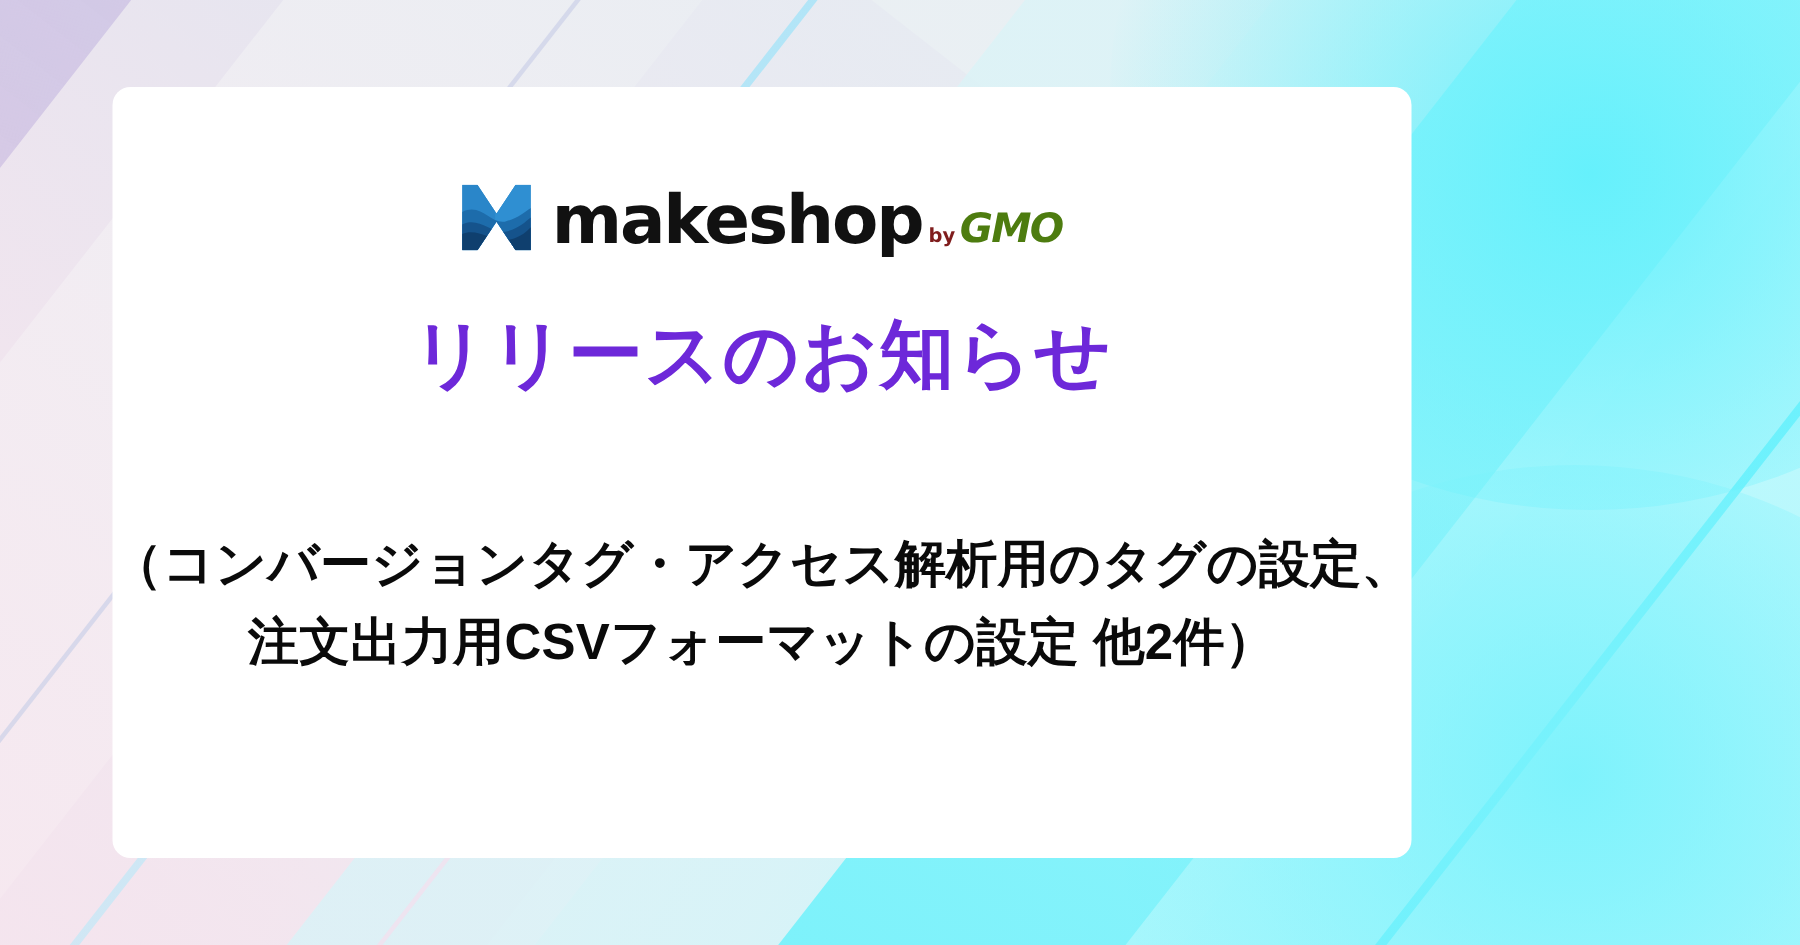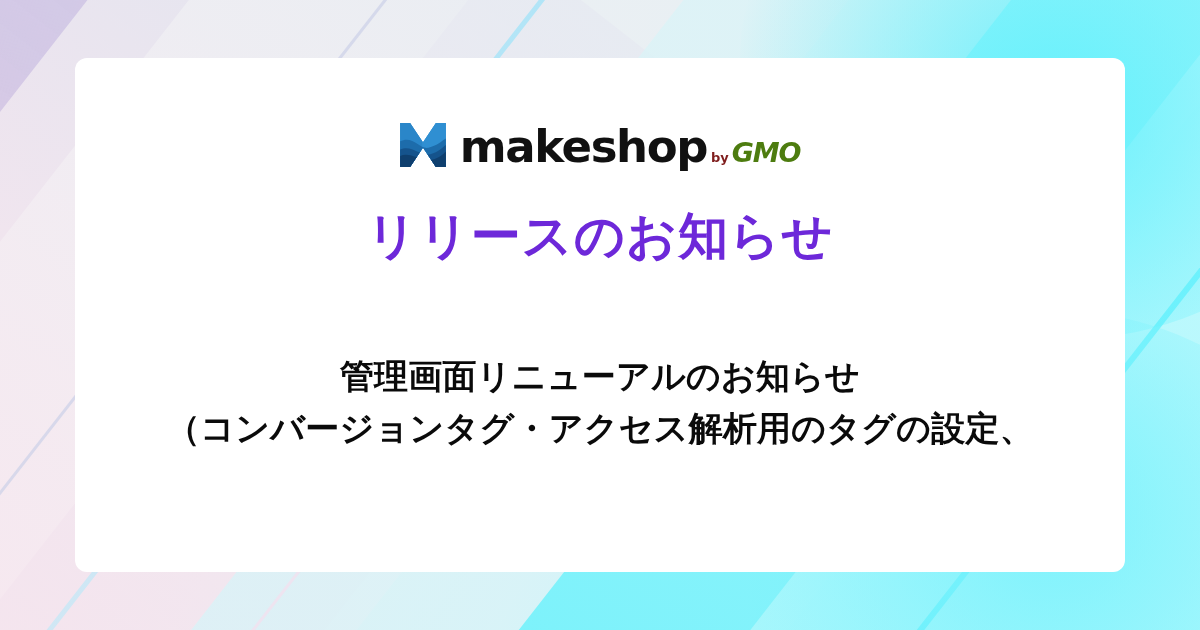--- a/index.html
+++ b/index.html
@@ -118,21 +118,21 @@
   .glow-cyan-br {
     right: -150px; bottom: -200px; width: 600px; height: 520px;
     background: radial-gradient(circle at 50% 40%, rgba(120,242,252,.9), rgba(120,242,252,0) 74%);
   }
 
   
   .card {
     position: absolute;
     left: 75px;
     top: 58px;
-    width: 1050px;
+    width: 866px;
     height: 514px;
     background: #ffffff;
     border-radius: 12px;
     display: flex;
     flex-direction: column;
     align-items: center;
   }
 
   
   .logo {
@@ -240,18 +240,18 @@
         </g>
       </svg>
       <span class="logo-word">makeshop</span>
       <span class="logo-by">by</span>
       <span class="logo-gmo">GMO</span>
     </div>
 
     <h1 class="headline">リリースのお知らせ</h1>
 
     <div class="subtitle">
-      <div class="sub-line">管理画面リニューアルのお知らせ</div>
       <div class="sub-line">（コンバージョンタグ・アクセス解析用のタグの設定、</div>
+      <div class="sub-line">注文出力用CSVフォーマットの設定 他2件）</div>
     </div>
 
   </div>
 </div>
 
 </body></html>

